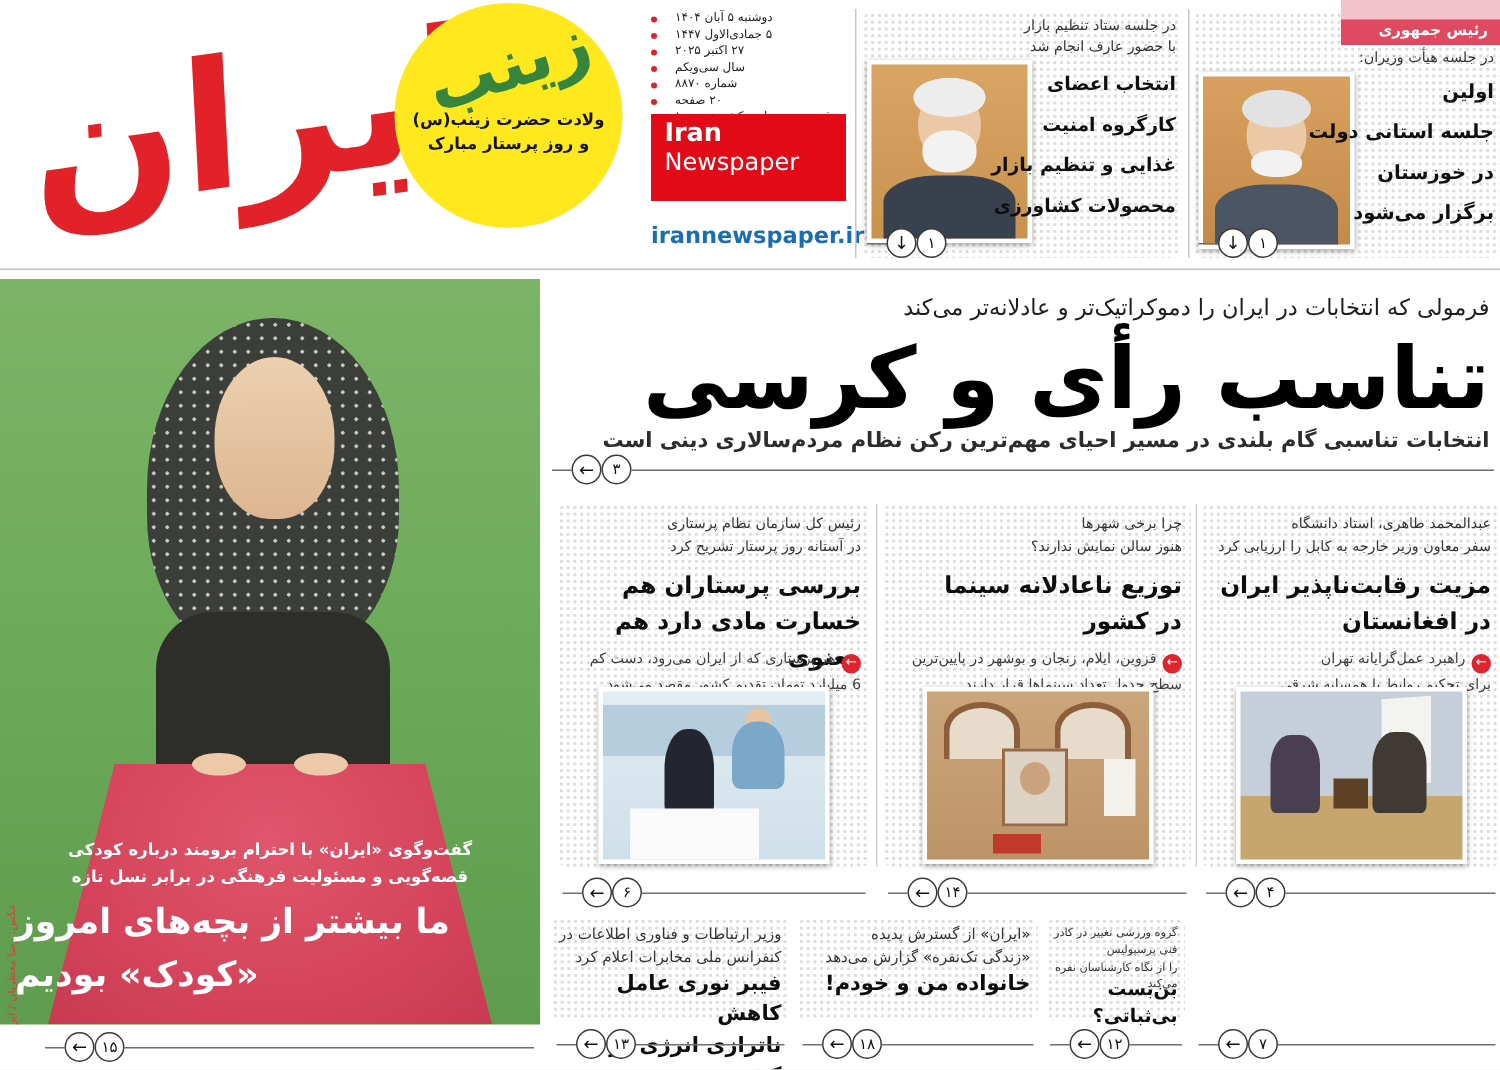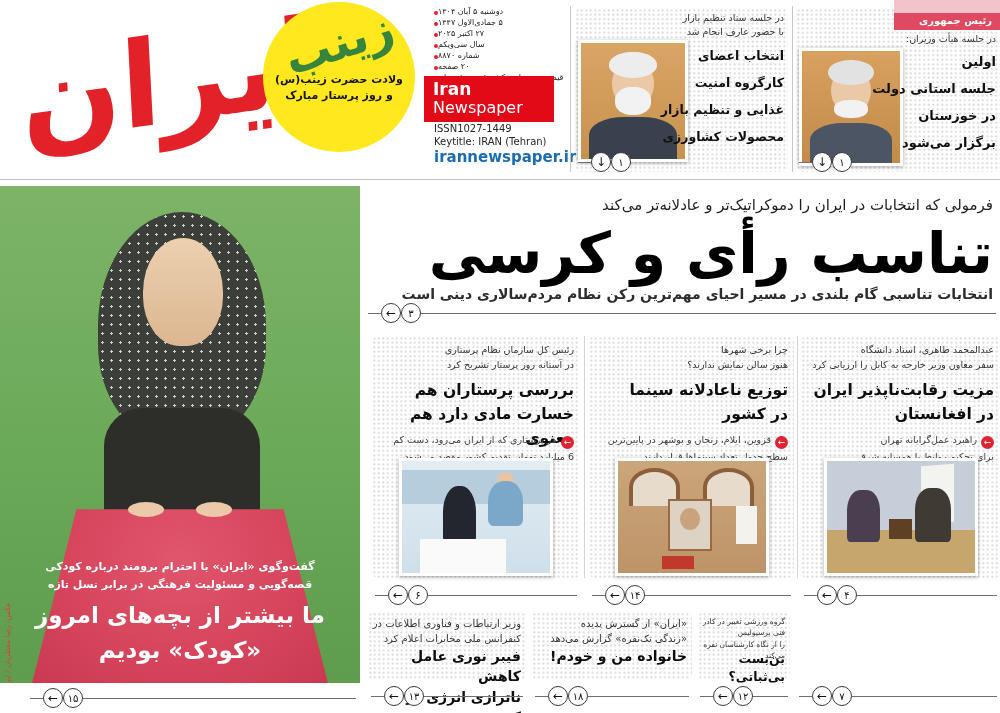--- a/index.html
+++ b/index.html
@@ -11,24 +11,24 @@
   .dotbg { background-image:radial-gradient(circle, #dcdcdc 1px, rgba(0,0,0,0) 1.1px); background-size:4.5px 4.5px; border-radius:6px; }
 
   
   .logo { left:4px; top:-14px; width:330px; height:190px; color:#e32128; font-size:118px; font-weight:bold;
           line-height:190px; text-align:center; transform:rotate(-8deg) skewX(-5deg); }
   .badge { left:263px; top:2px; width:152px; height:150px; border-radius:50%; background:#ffe81e; z-index:3; text-align:center; overflow:hidden; }
   .badge-cal { margin-top:14px; font-size:46px; font-weight:bold; color:#37843c; transform:rotate(-18deg); }
   .badge-txt { font-size:11px; font-weight:bold; color:#151515; line-height:1.45; margin-top:2px; }
 
   .mast { left:434px; top:8px; width:134px; }
-  .mast-row { display:flex; align-items:flex-start; gap:0; margin-bottom:2px; }
+  .mast-row { display:flex; align-items:flex-start; gap:12px; margin-bottom:2px; }
   .mast-dot { flex:none; width:4px; height:4px; border-radius:50%; background:#e32128; margin-top:3px; }
   .mast-txt { font-size:8px; line-height:1.12; color:#222; direction:rtl; text-align:left; }
-  .brandbox { left:424px; top:76px; width:130px; background:#e30a18; color:#fff; padding:5px 9px 6px; }
+  .brandbox { left:434px; top:76px; width:130px; background:#e30a18; color:#fff; padding:5px 9px 18px; }
   .brand-top { font-size:17px; font-weight:bold; line-height:1.05; }
   .brand-bot { font-size:16px; line-height:1.1; }
   .issn { left:434px; top:122px; font-size:10px; color:#262626; line-height:1.3; }
   .site { left:434px; top:148px; font-size:15px; font-weight:bold; color:#1c6cb0; }
 
   .vline { width:1px; background:#c7c7c7; top:6px; height:166px; }
   .hline-top { left:0; top:179px; width:1000px; height:1px; background:#c2c2c2; }
 
   
   .topcard { top:8px; height:164px; }
@@ -59,21 +59,21 @@
   .credit { left:3px; top:385px; height:120px; color:#e13a3a; font-size:7.5px; writing-mode:vertical-rl; transform:rotate(180deg); opacity:.9; }
   .scarf { position:absolute; left:98px; top:26px; width:168px; height:228px; background:#3c3e39; border-radius:50% 50% 42% 42%;
            background-image:radial-gradient(circle,#cfd2c8 1px, rgba(0,0,0,0) 1.2px); background-size:9px 9px; }
   .face { position:absolute; left:143px; top:52px; width:80px; height:108px; background:linear-gradient(#ecd0b0,#dcb690); border-radius:50% 50% 46% 46%; }
   .torso { position:absolute; left:104px; top:222px; width:156px; height:130px; background:#2d2e29; border-radius:38px 38px 0 0; }
   .chair { position:absolute; left:32px; top:318px; width:296px; height:179px;
            background:radial-gradient(ellipse at 50% 30%, #e0566c 0%, #d6455c 55%, #c93a52 100%);
            clip-path:polygon(15% 3%, 85% 3%, 100% 100%, 0% 100%); }
   .hand { position:absolute; width:36px; height:15px; background:#ecc9a8; border-radius:50%; top:316px; }
   .feat-kick { position:absolute; left:20px; top:372px; width:320px; text-align:center; color:#fff; font-weight:bold; font-size:11px; line-height:1.6; }
-  .feat-head { position:absolute; left:10px; top:412px; width:340px; text-align:center; color:#fff; font-weight:bold; font-size:23px; line-height:1.5; }
+  .feat-head { position:absolute; left:10px; top:412px; width:340px; text-align:left; color:#fff; font-weight:bold; font-size:23px; line-height:1.5; }
 
   
   .colcard { top:336px; height:242px; }
   .cc-kicker { position:absolute; right:6px; left:4px; top:6px; font-size:9.5px; color:#333; text-align:right; line-height:1.6; }
   .cc-head { position:absolute; right:6px; left:4px; top:42px; font-size:15.5px; font-weight:bold; color:#0d0d0d; text-align:right; line-height:1.55; }
   .cc-bullet { position:absolute; right:6px; left:4px; top:96px; direction:rtl; text-align:right; font-size:9.5px; color:#3d3d3d; line-height:1.65; }
   .bicon { display:inline-flex; width:13px; height:13px; border-radius:50%; background:#e02330; color:#fff; font-size:9px;
            align-items:center; justify-content:center; vertical-align:-2px; margin-left:4px; }
   .cc-photo { position:absolute; top:122px; left:50%; transform:translateX(-50%); width:154px; height:118px; }
 
@@ -154,24 +154,20 @@
       </div>
     <div class="mast-row">
         <span class="mast-dot"></span>
         <span class="mast-txt">قیمت در سراسر کشور: ۱۰۰۰۰ تومان</span>
       </div>
   </div>
 
   <div class="abs brandbox">
     <div class="brand-top">Iran</div>
     <div class="brand-bot">Newspaper</div>
-  </div>
-  <div class="abs issn">
-    <div>ISSN1027-1449</div>
-    <div>Keytitle: IRAN (Tehran)</div>
   </div>
   <div class="abs site">irannewspaper.ir</div>
 
   <div class="abs vline" style="left:570px"></div>
   <div class="abs vline" style="left:792px"></div>
   <div class="abs hline-top"></div>
 
   <div class="abs dotbg topcard" style="left:575px; width:213px;">
     <div class="tc-kicker rtl">
       <div>در جلسه ستاد تنظیم بازار</div>

